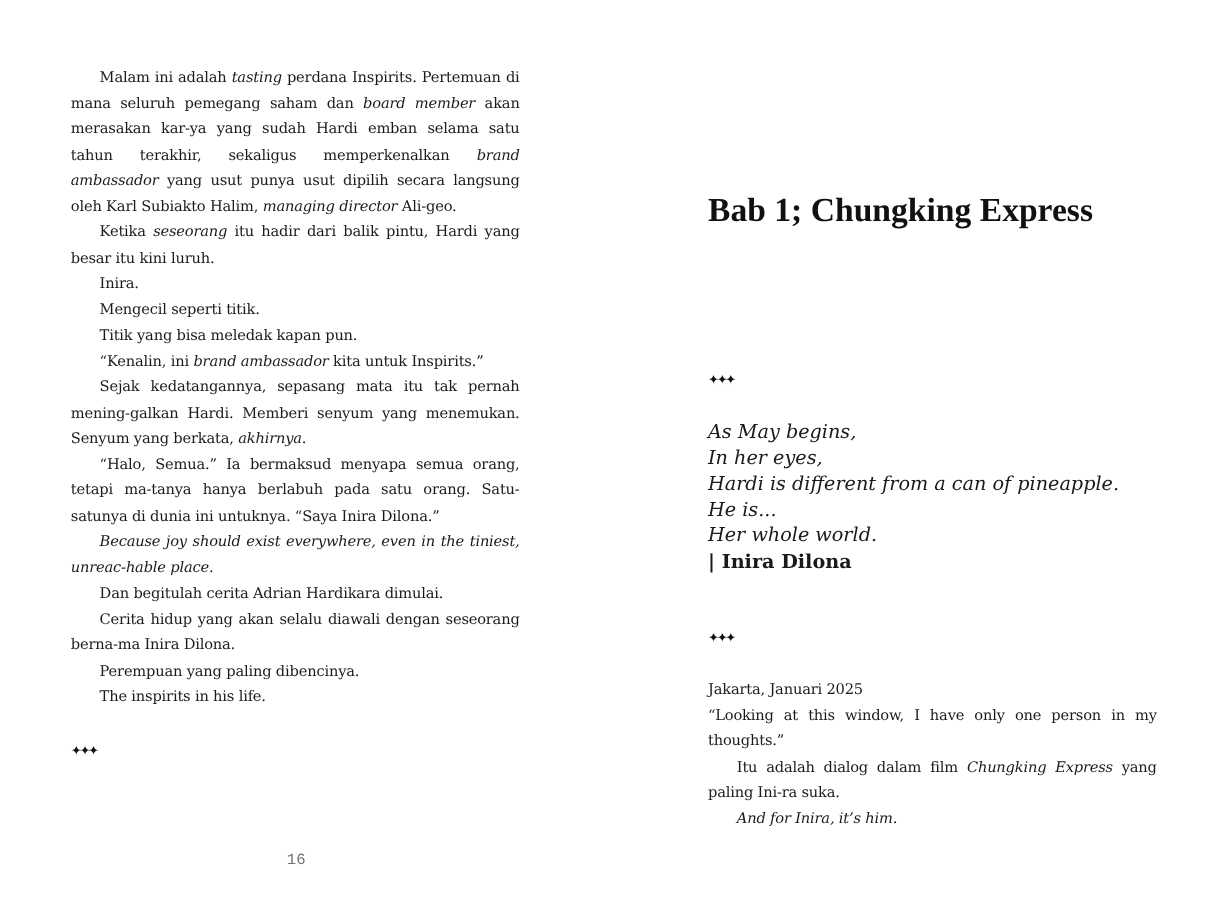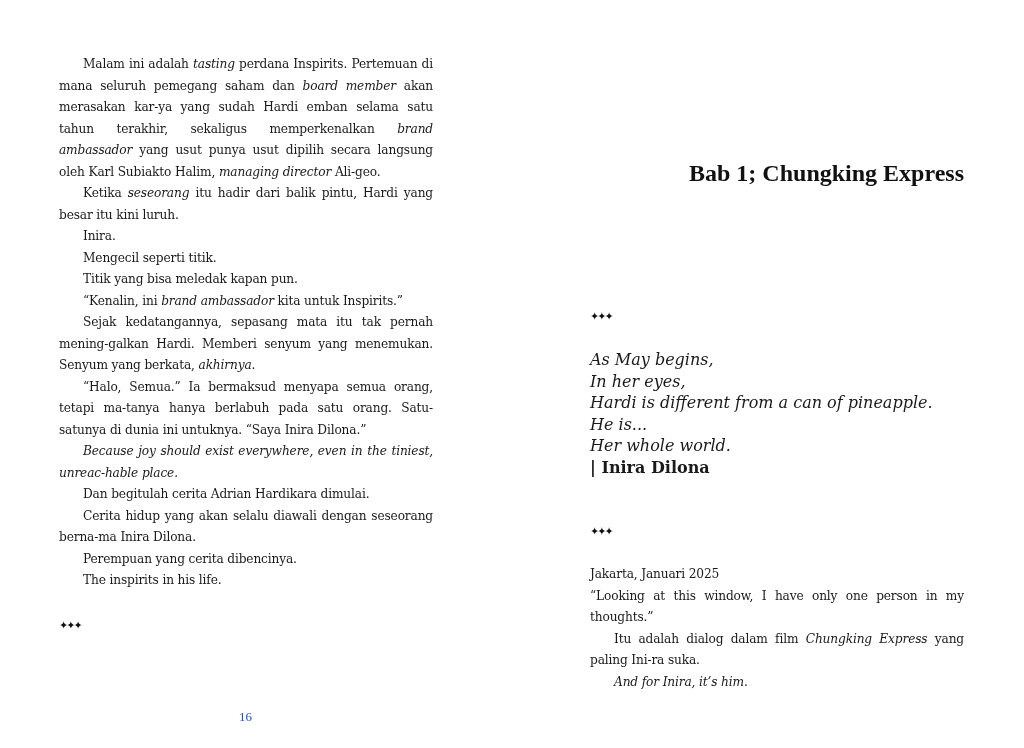--- a/index.html
+++ b/index.html
@@ -7,24 +7,24 @@
          font-family: "DejaVu Serif", serif; color: #1a1a1a; }
   .page { position: absolute; top: 0; height: 748px; }
   #left-page { left: 59px; width: 374px; }
   #right-page { left: 590px; width: 374px; }
   .text { font-size: 12.2px; line-height: 21.5px; text-align: justify; }
   .p { margin: 0; text-indent: 24px; }
   .p.noind { text-indent: 0; }
   .lp-body { position: absolute; top: 54px; left: 0; width: 374px; letter-spacing: -0.15px; }
   .orn { font-size: 11px; letter-spacing: -2px; line-height: 14px; color: #111; }
   .orn-left { position: absolute; top: 619px; left: 0; }
-  .page-num { position: absolute; top: 709px; left: 180px; font-family: Liberation Serif, serif;
-              font-size: 13px; color: #1d4ed8; }
-  .chapter-title { position: absolute; top: 160px; left: 0; width: 374px; text-align: right;
-                   font-family: "Liberation Serif", serif; font-weight: bold; font-size: 24px; color: #111; }
+  .page-num { position: absolute; top: 709px; left: 180px; font-family: Liberation Mono, monospace;
+              font-size: 13px; color: #737373; }
+  .chapter-title { position: absolute; top: 160px; left: 0; width: 374px; text-align: left;
+                   font-family: "Liberation Serif", serif; font-weight: bold; font-size: 28px; color: #111; }
   .orn-r1 { position: absolute; top: 310px; left: 0; }
   .poem { position: absolute; top: 349px; left: 0; font-style: italic; font-size: 16px; line-height: 21.5px; }
   .poem div { margin: 0; }
   .sig { font-style: normal; font-weight: bold; }
   .orn-r2 { position: absolute; top: 525px; left: 0; }
   .rp-body { position: absolute; top: 564px; left: 0; width: 374px; letter-spacing: -0.15px; }
   .bold { font-weight: normal; }
   i { font-style: italic; }
 </style>
 </head>
@@ -36,21 +36,21 @@
       <p class="p">Ketika <i>seseorang</i> itu hadir dari balik pintu, Hardi yang besar itu kini luruh.</p>
       <p class="p">Inira.</p>
       <p class="p">Mengecil seperti titik.</p>
       <p class="p">Titik yang bisa meledak kapan pun.</p>
       <p class="p">“Kenalin, ini <i>brand ambassador</i> kita untuk Inspirits.”</p>
       <p class="p">Sejak kedatangannya, sepasang mata itu tak pernah mening-galkan Hardi. Memberi senyum yang menemukan. Senyum yang berkata, <i>akhirnya</i>.</p>
       <p class="p">“Halo, Semua.” Ia bermaksud menyapa semua orang, tetapi ma-tanya hanya berlabuh pada satu orang. Satu-satunya di dunia ini untuknya. “Saya Inira Dilona.”</p>
       <p class="p"><i>Because joy should exist everywhere, even in the tiniest, unreac-hable place.</i></p>
       <p class="p">Dan begitulah cerita Adrian Hardikara dimulai.</p>
       <p class="p">Cerita hidup yang akan selalu diawali dengan seseorang berna-ma Inira Dilona.</p>
-      <p class="p">Perempuan yang cerita dibencinya.</p>
+      <p class="p">Perempuan yang paling dibencinya.</p>
       <p class="p">The inspirits in his life.</p>
     </div>
   <div class="orn orn-left">✦✦✦</div>
   <div class="page-num">16</div>
 </div>
 
 <div class="page" id="right-page">
   <div class="chapter-title">Bab 1; Chungking Express</div>
   <div class="orn orn-r1">✦✦✦</div>
   <div class="poem">

